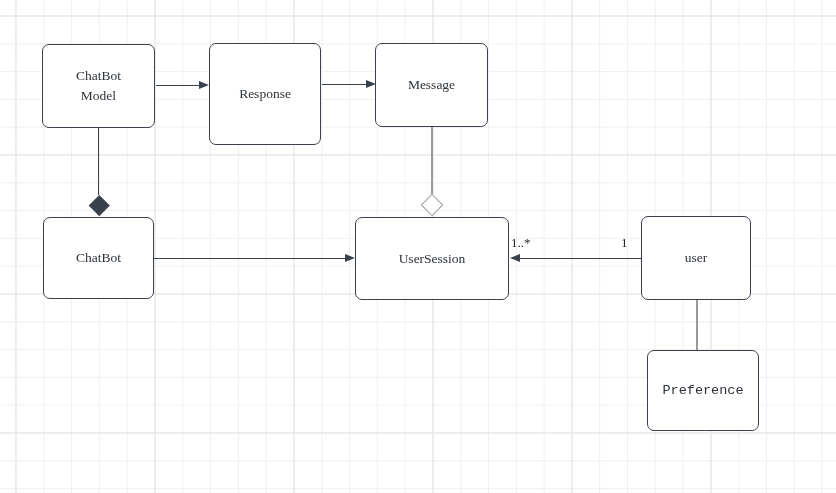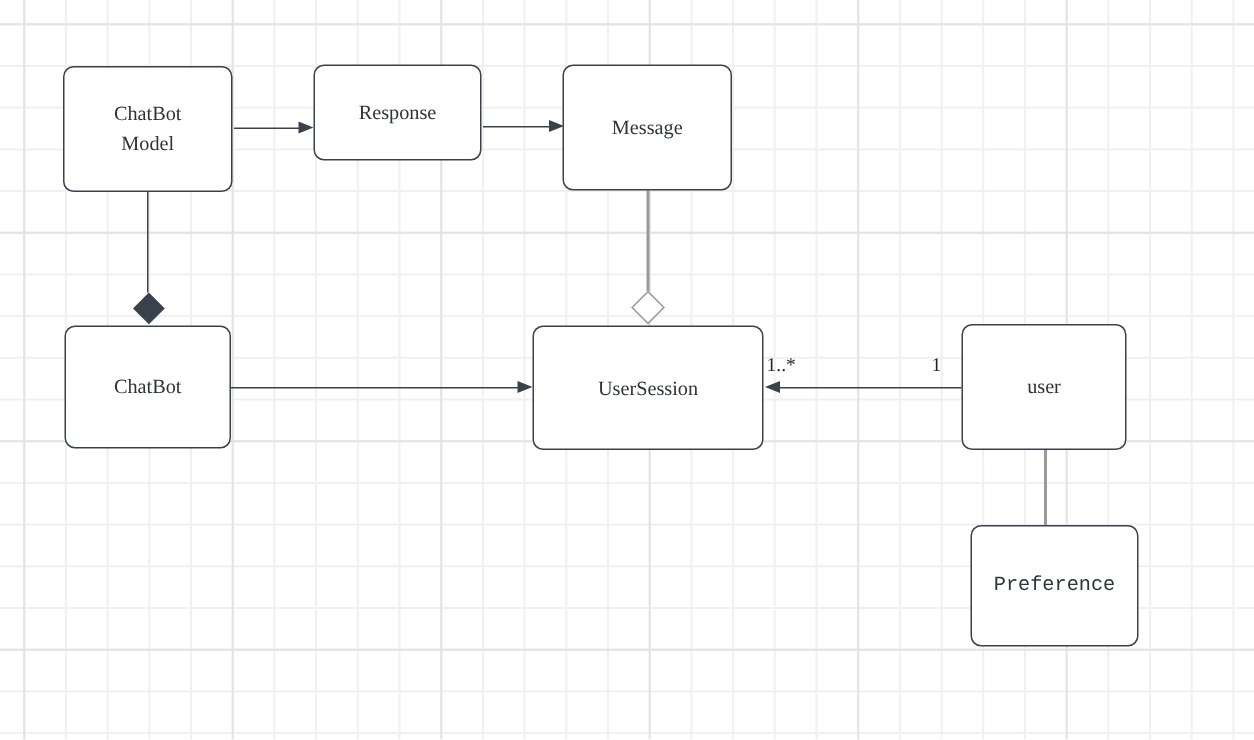--- a/index.html
+++ b/index.html
@@ -30,21 +30,21 @@
     align-items: center;
     justify-content: center;
     text-align: center;
     font-size: 13.5px;
     line-height: 1.45;
     color: #2d333a;
     white-space: pre-line;
   }
 
   #n-language-model { left: 42px;  top: 44px;  width: 113px; height: 84px; }
-  #n-response       { left: 209px; top: 43px;  width: 112px; height: 64px; }
+  #n-response       { left: 209px; top: 43px;  width: 112px; height: 102px; }
   #n-message        { left: 375px; top: 43px;  width: 113px; height: 84px; text-align: right; }
   #n-chatbot        { left: 43px;  top: 217px; width: 111px; height: 82px; }
   #n-usersession    { left: 355px; top: 217px; width: 154px; height: 83px; text-align: right; }
   #n-user           { left: 641px; top: 216px; width: 110px; height: 84px; }
   #n-preference     { left: 647px; top: 350px; width: 112px; height: 81px; font-family: Liberation Mono, monospace; }
 
   .hline, .vline { position: absolute; background: #39424c; }
   .hline { height: 1.5px; }
   .vline { width: 1.5px; }
   .light { background: #9a9a9a; }

